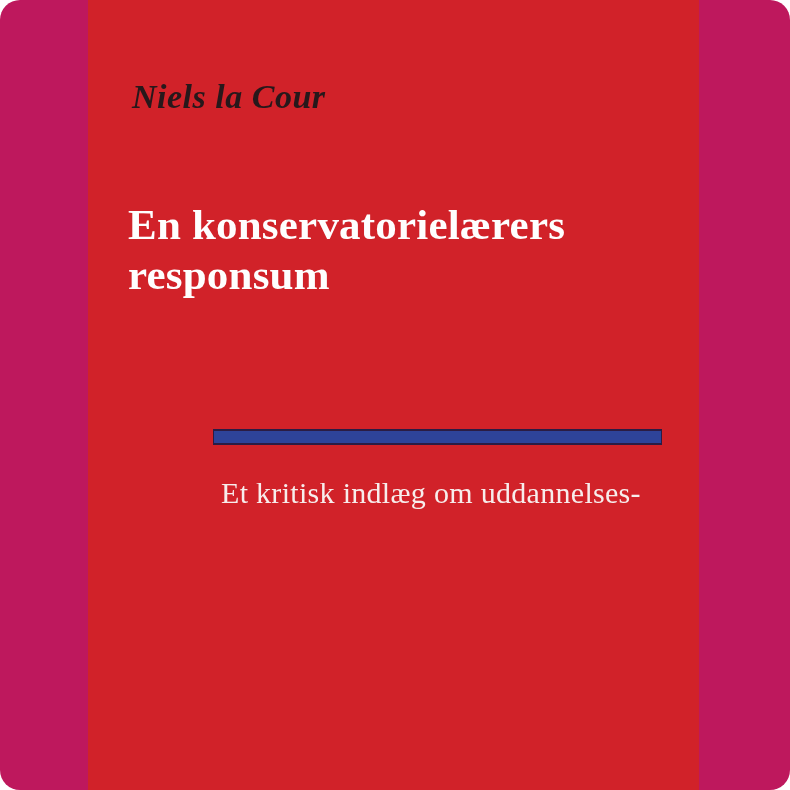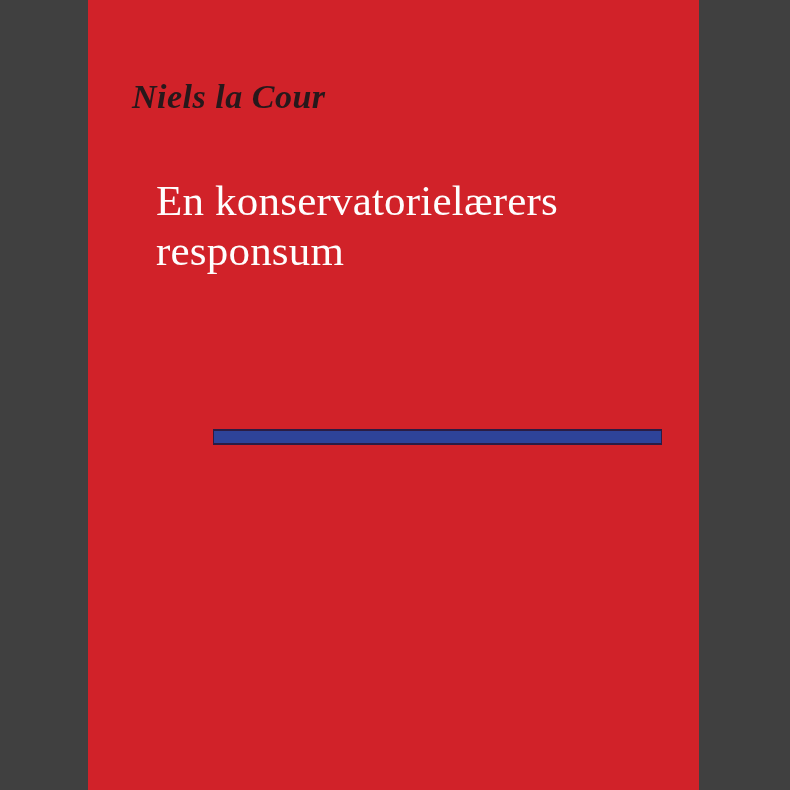--- a/index.html
+++ b/index.html
@@ -8,21 +8,22 @@
     width: 790px;
     height: 790px;
     overflow: hidden;
     font-family: "Liberation Serif", serif;
   }
 
   .page {
     position: relative;
     width: 790px;
     height: 790px;
-    background: #404040;
+    background: #be185d;
+    border-radius: 20px;
   }
 
   .cover {
     position: absolute;
     left: 88px;
     top: 0;
     width: 611px;
     height: 790px;
     background: #d12229;
   }
@@ -36,28 +37,27 @@
     font-weight: bold;
     font-style: italic;
     color: #27181b;
     letter-spacing: 0.5px;
     white-space: nowrap;
   }
 
   .title {
     position: absolute;
     left: 40px;
-    top: 176px;
+    top: 200px;
     width: 540px;
     font-size: 43px;
     line-height: 50px;
-    font-weight: normal;
+    font-weight: bold;
     color: #fefefe;
     letter-spacing: 0.2px;
-    margin-left: 28px;
   }
 
   .divider {
     position: absolute;
     left: 125px;
     top: 429px;
     width: 449px;
     height: 16px;
     background: #2e4399;
     border-top: 2px solid #2b1c44;
@@ -87,16 +87,17 @@
     <div class="author">Niels la Cour</div>
 
     <div class="title">
       <div>En konservatorielærers</div>
       <div>responsum</div>
     </div>
 
     <div class="divider"></div>
 
     <div class="subtitle">
+      <div>Et kritisk indlæg om uddannelses-</div>
     </div>
 
   </div>
 </div>
 
 </body></html>

